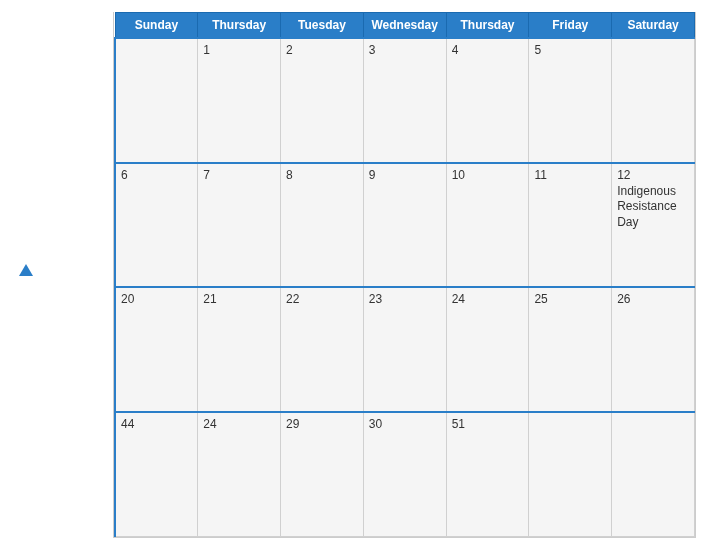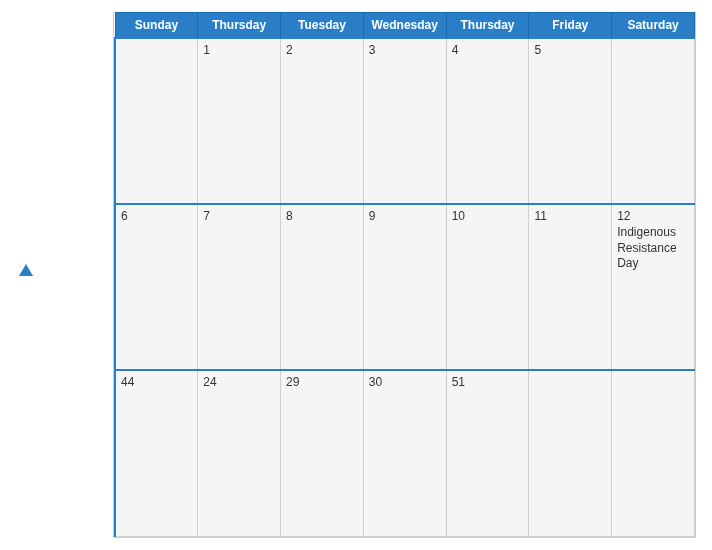--- a/index.html
+++ b/index.html
@@ -199,20 +199,43 @@
             <td class="day-cell">
               <div class="day-number">11</div>
             </td>
             <td class="day-cell">
               <div class="day-number">12</div>
               <div class="event-text">Indigenous Resistance Day</div>
             </td>
           </tr>
           <tr class="week-row">
             <td class="day-cell">
+              <div class="day-number">20</div>
+            </td>
+            <td class="day-cell">
+              <div class="day-number">21</div>
+            </td>
+            <td class="day-cell">
+              <div class="day-number">22</div>
+            </td>
+            <td class="day-cell">
+              <div class="day-number">23</div>
+            </td>
+            <td class="day-cell">
+              <div class="day-number">24</div>
+            </td>
+            <td class="day-cell">
+              <div class="day-number">25</div>
+            </td>
+            <td class="day-cell">
+              <div class="day-number">26</div>
+            </td>
+          </tr>
+          <tr class="week-row">
+            <td class="day-cell">
               <div class="day-number">44</div>
             </td>
             <td class="day-cell">
               <div class="day-number">24</div>
             </td>
             <td class="day-cell">
               <div class="day-number">29</div>
             </td>
             <td class="day-cell">
               <div class="day-number">30</div>

